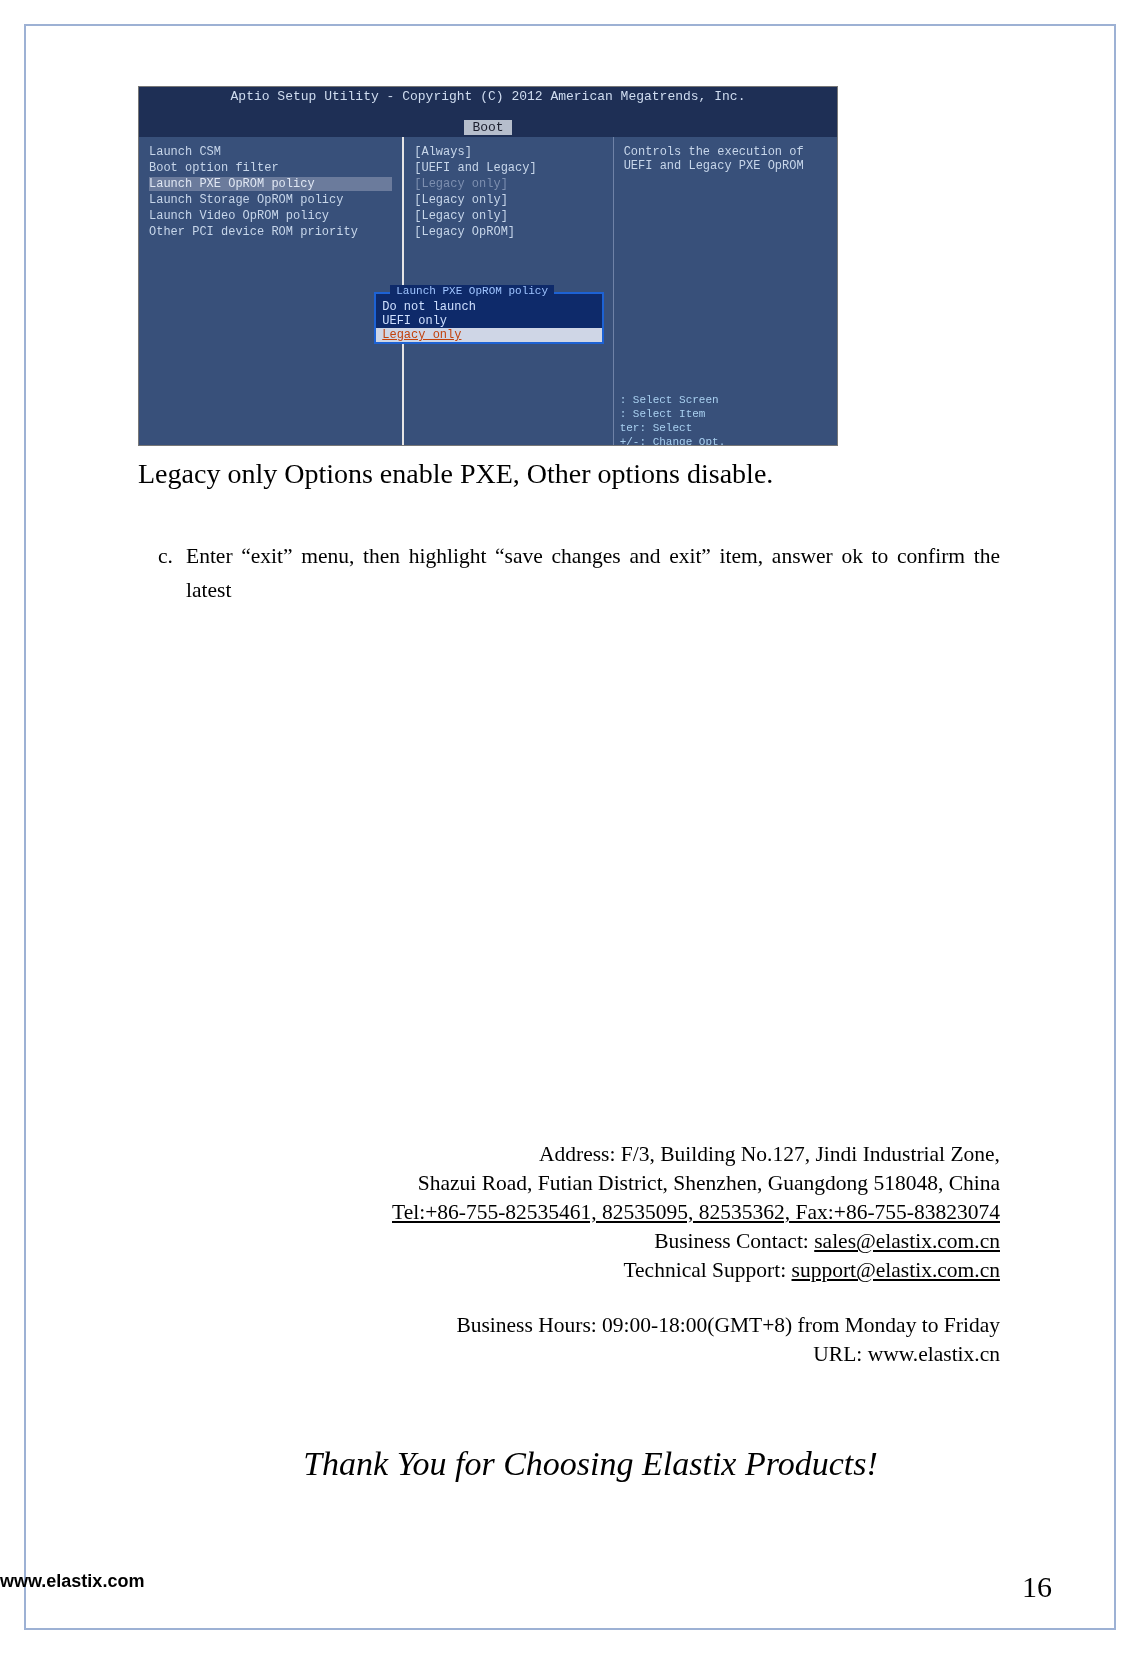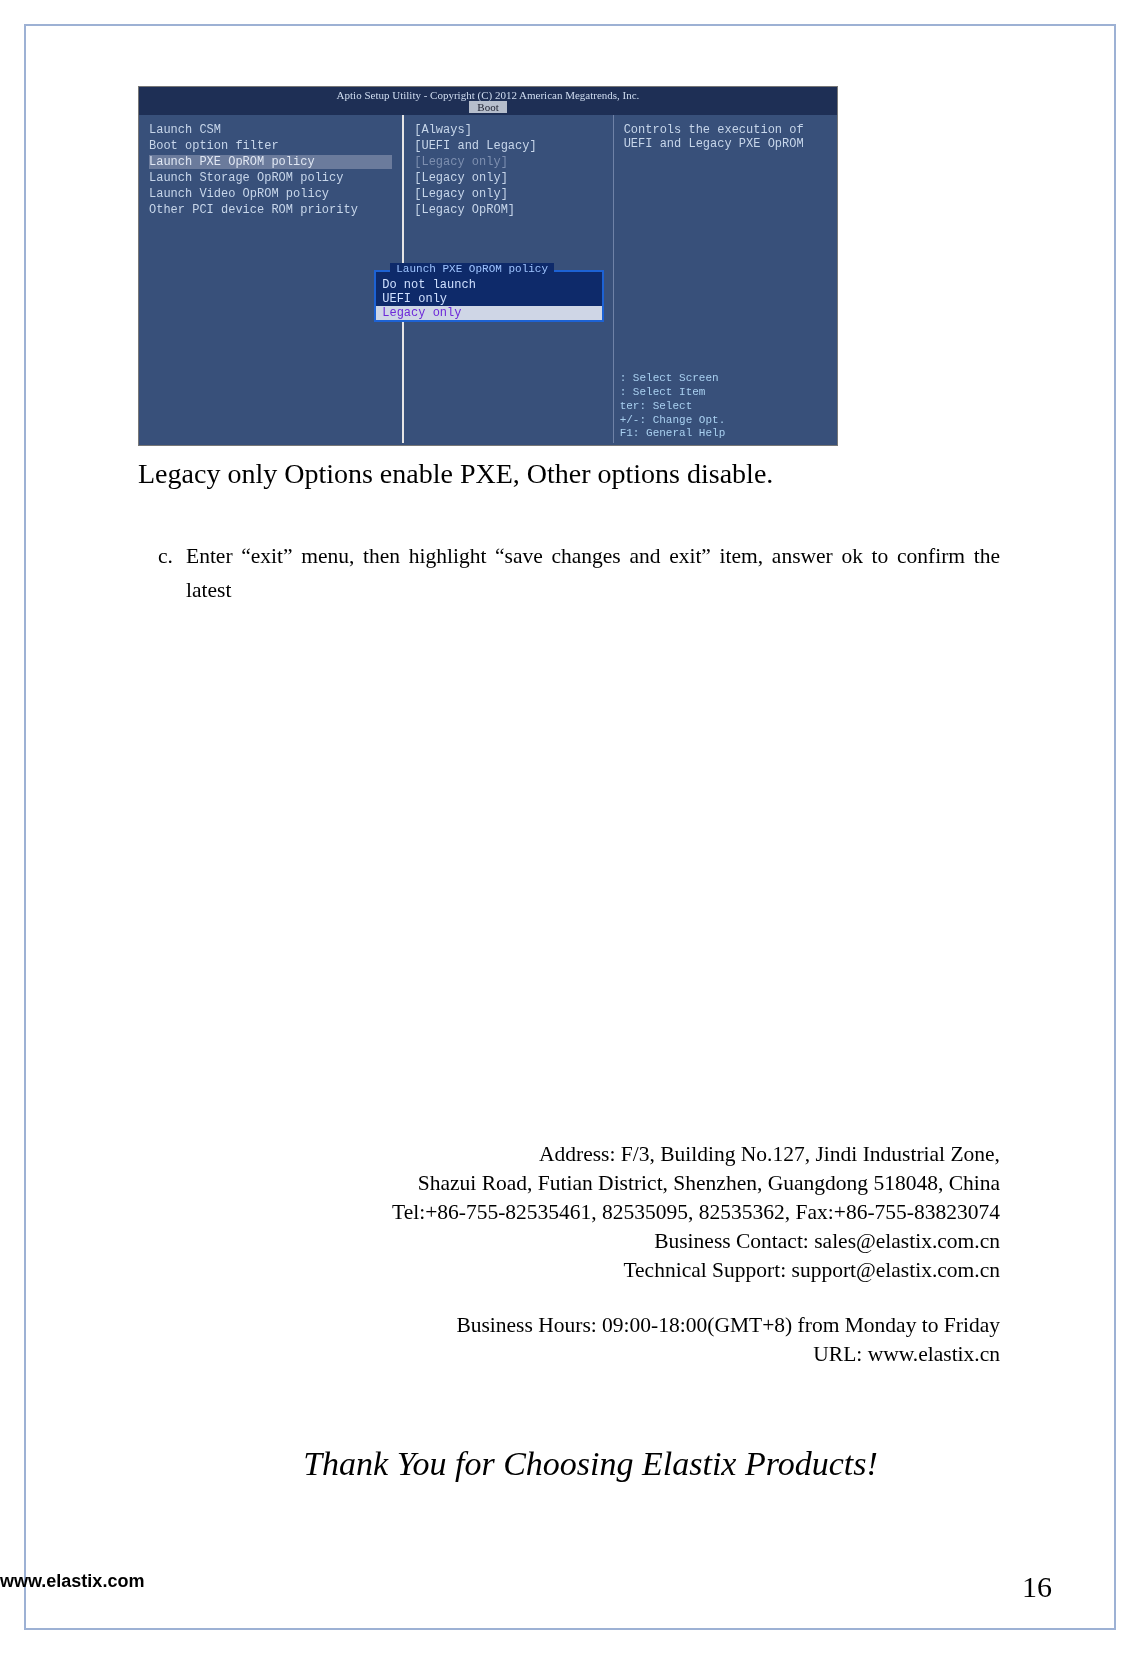--- a/index.html
+++ b/index.html
@@ -29,27 +29,26 @@
     position: relative;
     font-family: "Courier New", monospace;
     color: #c7d6ea;
     font-size: 12px;
     overflow: hidden;
   }
   .bios-topbar {
     background: #1e2f55;
     padding: 2px 0;
     text-align: center;
-    font-size: 11px;
+    font-size: 13px;
     color: #d0ddf0;
-    font-family: Liberation Serif, serif;
   }
   .bios-topbar .tab {
     display: inline-block;
-    margin-top: 0;
+    margin-top: 16px;
     padding: 0 8px;
     background: #b6becc;
     color: #1c1f2e;
   }
   .bios-body {
     display: flex;
     height: calc(100% - 30px);
   }
   .bios-left { width: 38%; padding: 8px 10px; border-right: 2px solid #e5e5e5; }
   .bios-mid  { width: 30%; padding: 8px 10px; border-right: 1px solid #6f82a7; position: relative; }
@@ -68,22 +67,23 @@
   }
   .popup .ptitle {
     position: absolute; top: -9px; left: 14px;
     background: #0e2a6a; padding: 0 6px;
     color: #9fc4ff;
     font-size: 11px;
   }
   .popup .popt { padding: 0 6px; }
   .popup .popt.selopt {
     background: #cfd6e6;
-    color: #6d28d9;
+    color: #c2410c;
     display: block;
+    text-decoration: underline;
   }
   .help-block {
     position: absolute;
     bottom: 2px; left: 6px;
     color: #a9d0f0;
     font-size: 11px;
     line-height: 1.25;
   }
   .caption {
     font-size: 28px;
@@ -100,21 +100,21 @@
   .step .marker { width: 48px; padding-left: 20px; }
   .step .text { flex: 1; }
   .contact-block {
     position: absolute;
     top: 1140px; left: 160px;
     width: 840px;
     text-align: right;
     font-size: 21.5px;
     line-height: 1.35;
   }
-  .contact-block .ul { }
+  .contact-block .ul { text-decoration: underline; }
   .thanks {
     position: absolute;
     top: 1445px; left: 0;
     width: 100%;
     text-align: center;
     font-style: italic;
     font-size: 34px;
     padding-left: 41px;
   }
   .footer-url {

